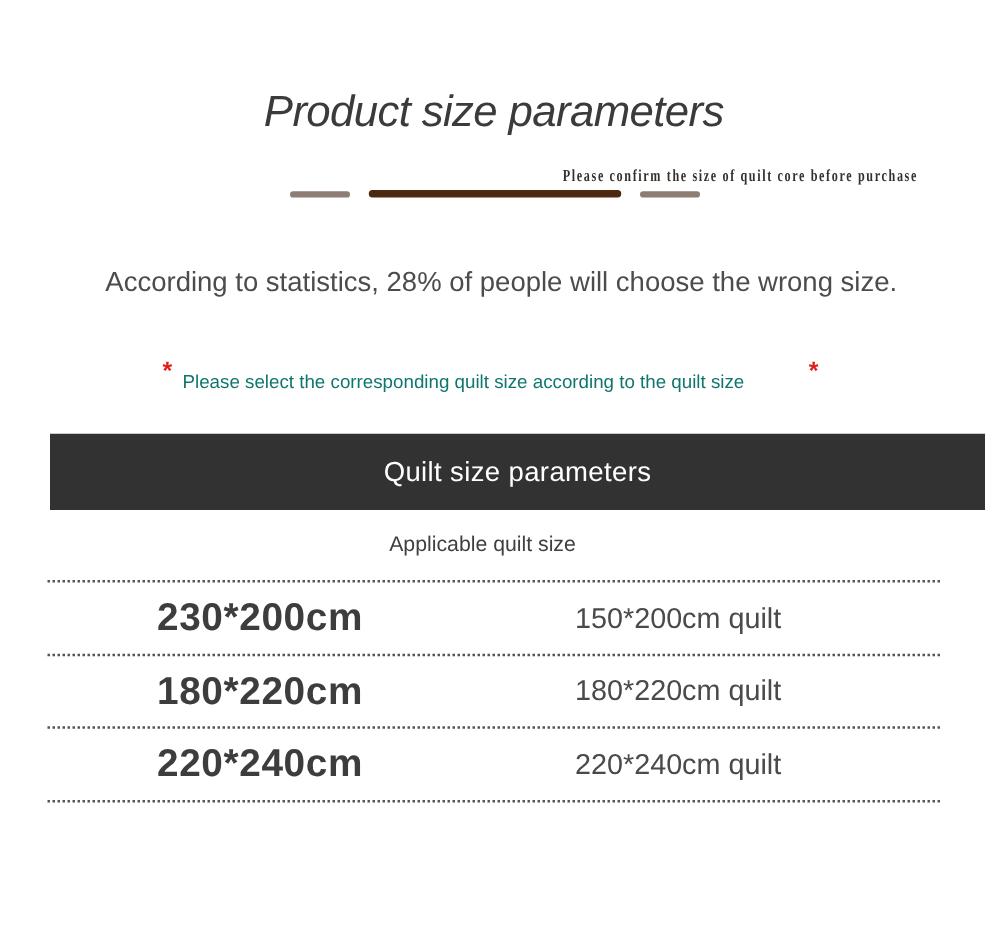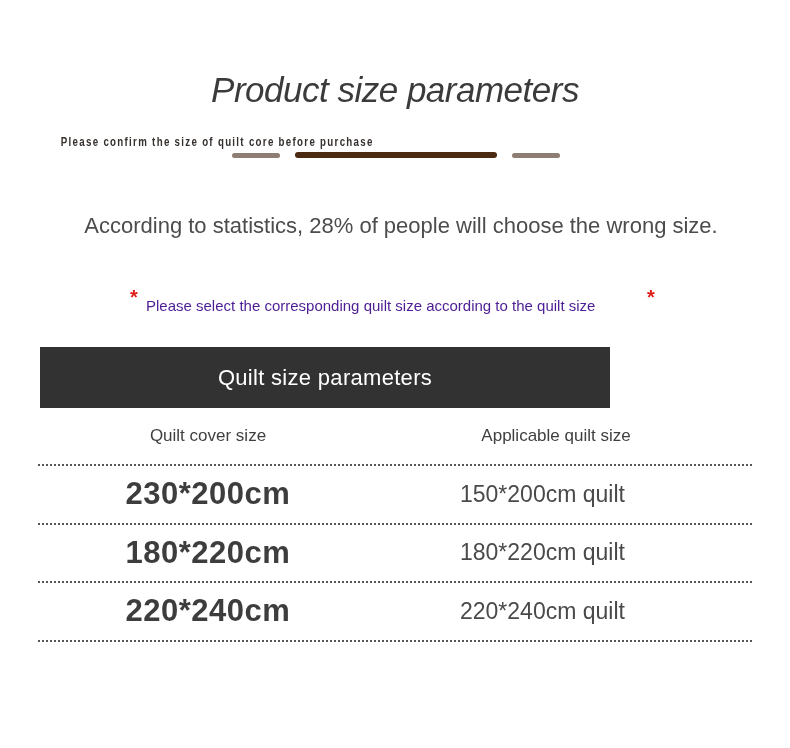--- a/index.html
+++ b/index.html
@@ -20,21 +20,22 @@
     font-size: 35px;
     letter-spacing: -0.5px;
     color: #3b3b3b;
     font-weight: 400;
     white-space: nowrap;
     font-style: italic;
   }
   .subtitle-wrap {
     position: absolute;
     top: 132px; left: 0; right: 0;
-    text-align: left;
+    text-align: right;
+    font-family: Liberation Serif, serif;
   }
   .subtitle {
     display: inline-block;
     font-size: 13.5px;
     font-weight: 700;
     letter-spacing: 1.8px;
     color: #35302d;
     transform: scaleX(0.72);
     transform-origin: center;
     white-space: nowrap;
@@ -74,29 +75,29 @@
     font-weight: 700;
     color: #e01d18;
     line-height: 1;
   }
   .note-asterisk-left  { left: 130px; top: 287px; }
   .note-asterisk-right { left: 647px; top: 287px; }
   .note-text {
     position: absolute;
     left: 146px; top: 297px;
     font-size: 15px;
-    color: #4c1d95;
+    color: #0f766e;
     white-space: nowrap;
   }
 
   
   .banner {
     position: absolute;
     left: 40px; top: 347px;
-    width: 570px; height: 61px;
+    width: 748px; height: 61px;
     background: #323232;
     display: flex;
     align-items: center;
     justify-content: center;
   }
   .banner-title {
     color: #ffffff;
     font-size: 22px;
     letter-spacing: 0.3px;
   }
@@ -164,21 +165,20 @@
   <div class="note-text">Please select the corresponding quilt size according to the quilt size</div>
   <span class="note-asterisk note-asterisk-right">*</span>
 
   <div class="banner">
     <span class="banner-title">Quilt size parameters</span>
   </div>
 
   <div class="size-table">
 
     <div class="t-row t-head">
-      <div class="cell-left">Quilt cover size</div>
       <div class="cell-right">Applicable quilt size</div>
     </div>
 
     <div class="t-row t-data">
       <div class="cell-left cover">230*200cm</div>
       <div class="cell-right quilt">150*200cm quilt</div>
     </div>
 
     <div class="t-row t-data">
       <div class="cell-left cover">180*220cm</div>

